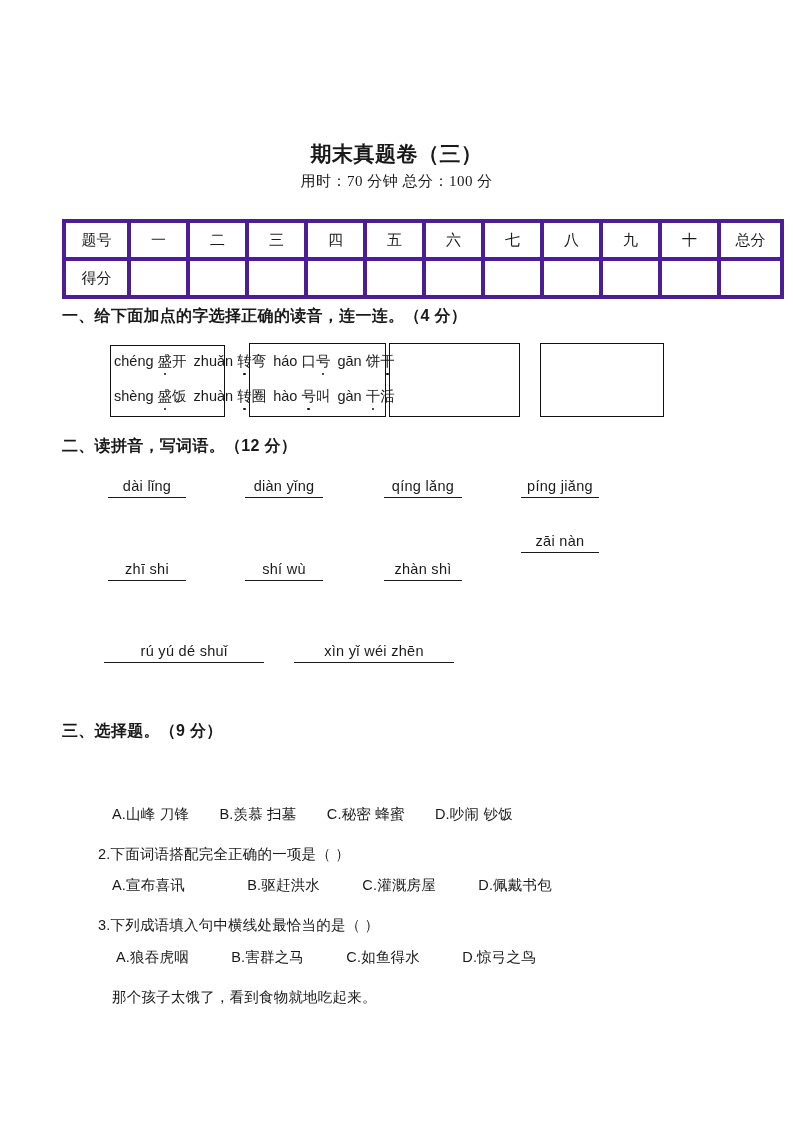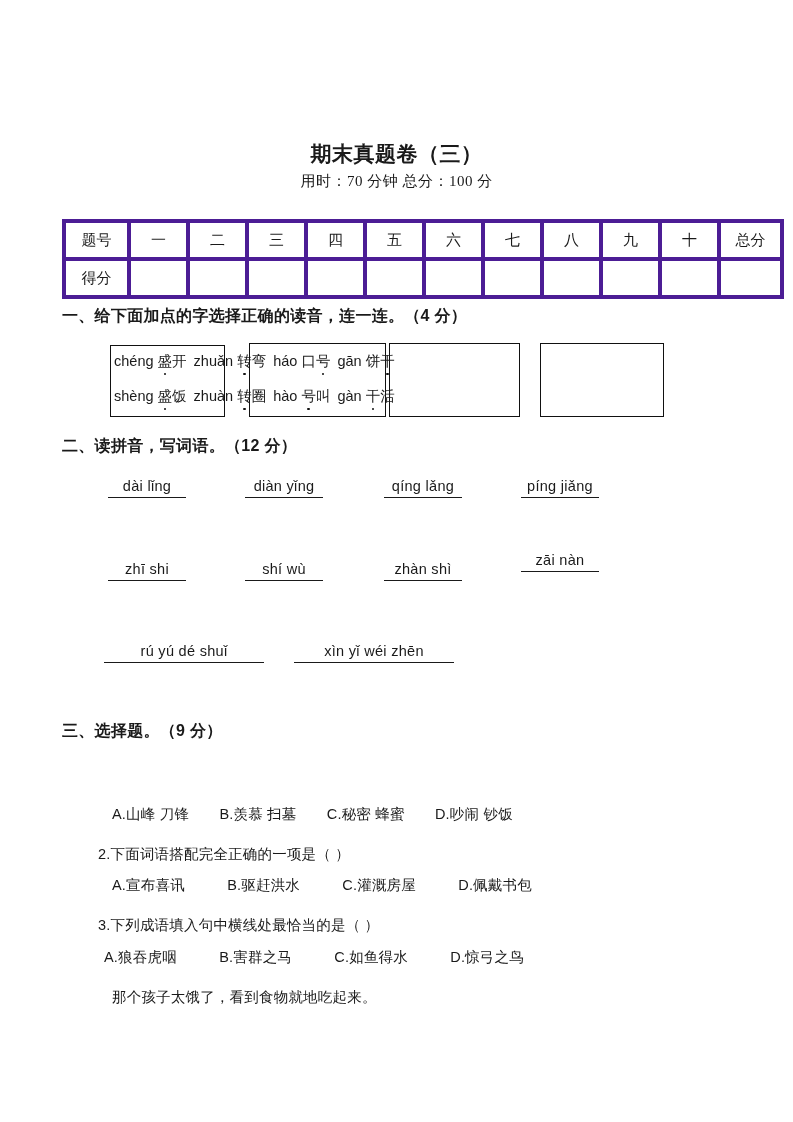--- a/index.html
+++ b/index.html
@@ -269,21 +269,21 @@
     <span class="py-line"></span>
   </div>
   <div class="py-item" style="left:245px; top:561px; width:78px;">
     <span class="py-text">shí  wù</span>
     <span class="py-line"></span>
   </div>
   <div class="py-item" style="left:384px; top:561px; width:78px;">
     <span class="py-text">zhàn shì</span>
     <span class="py-line"></span>
   </div>
-  <div class="py-item" style="left:521px; top:552px; width:78px;">
+  <div class="py-item" style="left:521px; top:533px; width:78px;">
     <span class="py-text">zāi  nàn</span>
     <span class="py-line"></span>
   </div>
 
   <div class="py-item" style="left:104px; top:643px; width:160px;">
     <span class="py-text">rú   yú   dé  shuǐ</span>
     <span class="py-line"></span>
   </div>
   <div class="py-item" style="left:294px; top:643px; width:160px;">
     <span class="py-text">xìn   yǐ  wéi zhēn</span>
@@ -294,28 +294,28 @@
 
   <div class="q-opts" style="left:112px; top:805px;">
     <span class="opt" style="margin-right:26px;">A.山峰   刀锋</span>
     <span class="opt" style="margin-right:26px;">B.羡慕   扫墓</span>
     <span class="opt" style="margin-right:26px;">C.秘密   蜂蜜</span>
     <span class="opt">D.吵闹   钞饭</span>
   </div>
 
   <div class="q-stem" style="left:98px; top:845px;">2.下面词语搭配完全正确的一项是（          ）</div>
   <div class="q-opts" style="left:112px; top:876px;">
-    <span class="opt" style="margin-right:38px;">A.宣布喜讯</span>
+    <span class="opt" style="margin-right:58px;">A.宣布喜讯</span>
     <span class="opt" style="margin-right:38px;">B.驱赶洪水</span>
     <span class="opt" style="margin-right:38px;">C.灌溉房屋</span>
     <span class="opt">D.佩戴书包</span>
   </div>
 
   <div class="q-stem" style="left:98px; top:916px;">3.下列成语填入句中横线处最恰当的是（          ）</div>
-  <div class="q-opts" style="left:104px; top:948px;">
+  <div class="q-opts" style="left:116px; top:948px;">
     <span class="opt" style="margin-right:38px;">A.狼吞虎咽</span>
     <span class="opt" style="margin-right:38px;">B.害群之马</span>
     <span class="opt" style="margin-right:38px;">C.如鱼得水</span>
     <span class="opt">D.惊弓之鸟</span>
   </div>
   <div class="q-sent" style="left:112px; top:988px;">那个孩子太饿了，看到食物就地吃起来。</div>
 
 </div>
 
 </body></html>

